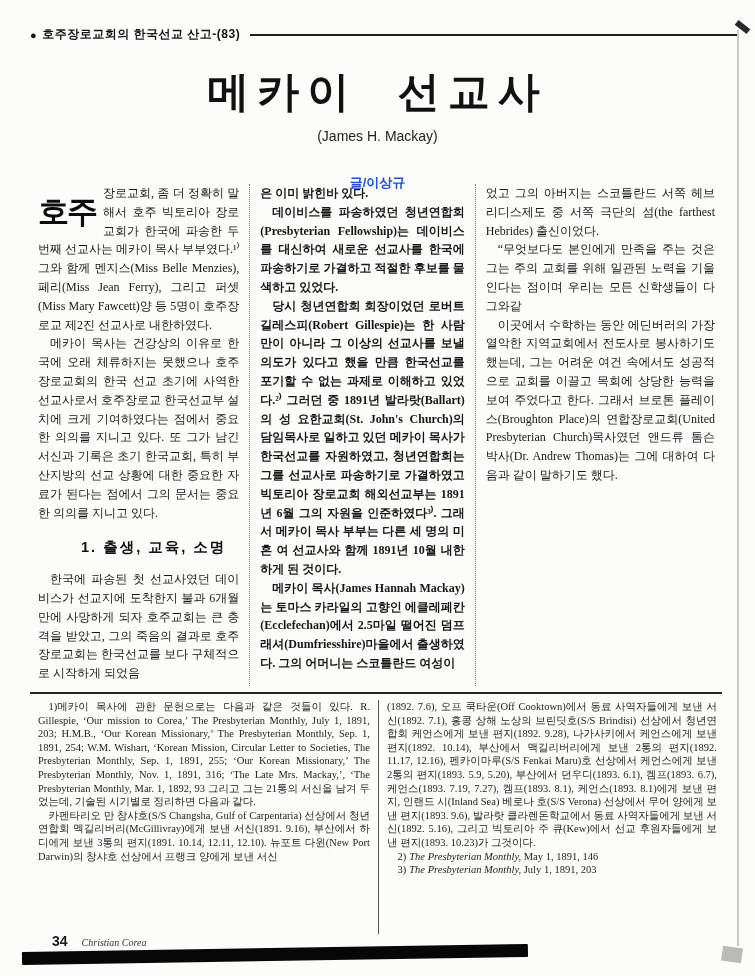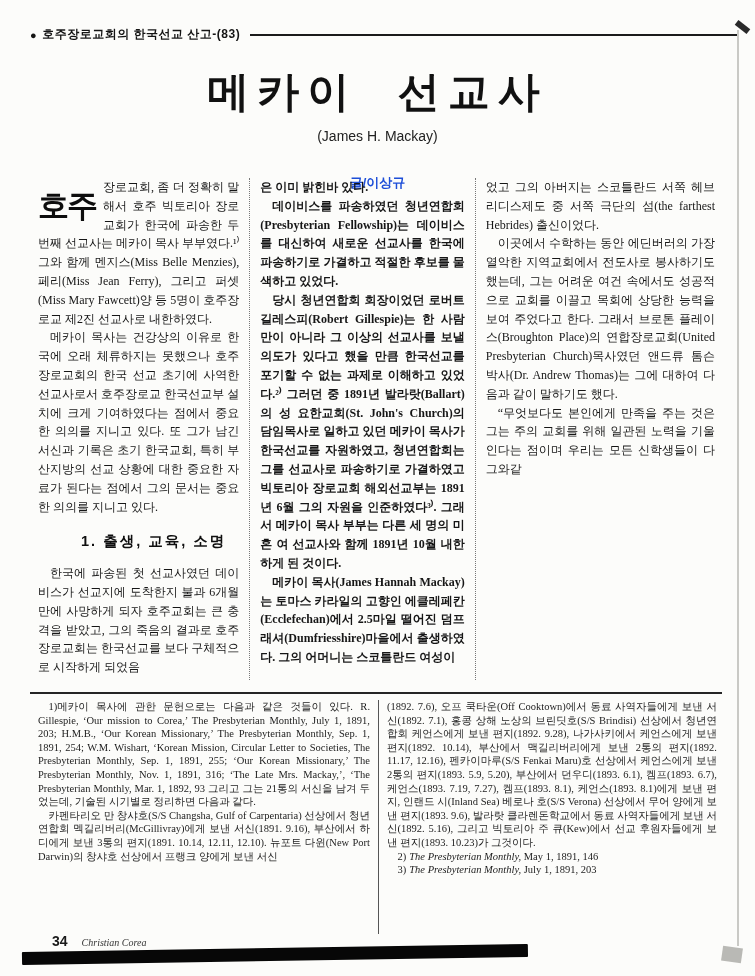--- a/index.html
+++ b/index.html
@@ -29,21 +29,21 @@
     margin-top:8px; font-family:"Liberation Sans", sans-serif;
     font-size:14px; color:#222;
   }
   .byline {
     margin-top:30px; font-family:"Liberation Sans", sans-serif;
     font-size:13px; font-weight:bold; color:#1d4ed8;
   }
 
   
   .bodycols {
-    position:absolute; top:178px; left:38px; width:677px; height:502px;
+    position:absolute; top:184px; left:38px; width:677px; height:502px;
     display:flex;
   }
   .bcol {
     font-size:12px; line-height:18.8px; text-align:justify;
     overflow:hidden; color:#161616;
   }
   .bcol.c1 { width:202px; }
   .bcol.c2 { width:205px;font-weight:bold; }
   .bcol.c3 { width:230px; }
   .vdot { width:0; border-left:1px dotted #777; margin:0 10px; }
@@ -143,22 +143,22 @@
       <p>은 이미 밝힌바 있다.</p>
       <p class="indent">데이비스를 파송하였던 청년연합회(Presbyterian Fellowship)는 데이비스를 대신하여 새로운 선교사를 한국에 파송하기로 가결하고 적절한 후보를 물색하고 있었다.</p>
       <p class="indent">당시 청년연합회 회장이었던 로버트 길레스피(Robert Gillespie)는 한 사람만이 아니라 그 이상의 선교사를 보낼 의도가 있다고 했을 만큼 한국선교를 포기할 수 없는 과제로 이해하고 있었다.²⁾ 그러던 중 1891년 발라랏(Ballart)의 성 요한교회(St. John's Church)의 담임목사로 일하고 있던 메카이 목사가 한국선교를 자원하였고, 청년연합회는 그를 선교사로 파송하기로 가결하였고 빅토리아 장로교회 해외선교부는 1891년 6월 그의 자원을 인준하였다³⁾. 그래서 메카이 목사 부부는 다른 세 명의 미혼 여 선교사와 함께 1891년 10월 내한하게 된 것이다.</p>
       <p class="indent">메카이 목사(James Hannah Mackay)는 토마스 카라일의 고향인 에클레페칸(Ecclefechan)에서 2.5마일 떨어진 덤프래셔(Dumfriesshire)마을에서 출생하였다. 그의 어머니는 스코틀란드 여성이</p>
     </div>
 
     <div class="vdot"></div>
 
     <div class="bcol c3">
       <p>었고 그의 아버지는 스코틀란드 서쪽 헤브리디스제도 중 서쪽 극단의 섬(the farthest Hebrides) 출신이었다.</p>
+      <p class="indent">“무엇보다도 본인에게 만족을 주는 것은 그는 주의 교회를 위해 일관된 노력을 기울인다는 점이며 우리는 모든 신학생들이 다 그와같</p>
       <p class="indent">이곳에서 수학하는 동안 에딘버러의 가장 열악한 지역교회에서 전도사로 봉사하기도 했는데, 그는 어려운 여건 속에서도 성공적으로 교회를 이끌고 목회에 상당한 능력을 보여 주었다고 한다. 그래서 브로톤 플레이스(Broughton Place)의 연합장로교회(United Presbyterian Church)목사였던 앤드류 톰슨 박사(Dr. Andrew Thomas)는 그에 대하여 다음과 같이 말하기도 했다.</p>
-      <p class="indent">“무엇보다도 본인에게 만족을 주는 것은 그는 주의 교회를 위해 일관된 노력을 기울인다는 점이며 우리는 모든 신학생들이 다 그와같</p>
     </div>
 
   </div>
 
   <div class="fnrule"></div>
 
   <div class="footnotes">
     <div class="fncol left">
       <p class="indent">1)메카이 목사에 관한 문헌으로는 다음과 같은 것들이 있다. R. Gillespie, ‘Our mission to Corea,’ The Presbyterian Monthly, July 1, 1891, 203; H.M.B., ‘Our Korean Missionary,’ The Presbyterian Monthly, Sep. 1, 1891, 254; W.M. Wishart, ‘Korean Mission, Circular Letter to Societies, The Presbyterian Monthly, Sep. 1, 1891, 255; ‘Our Korean Missionary,’ The Presbyterian Monthly, Nov. 1, 1891, 316; ‘The Late Mrs. Mackay,’, ‘The Presbyterian Monthly, Mar. 1, 1892, 93 그리고 그는 21통의 서신을 남겨 두었는데, 기술된 시기별로 정리하면 다음과 같다.</p>
       <p class="indent">카펜타리오 만 창샤호(S/S Changsha, Gulf of Carpentaria) 선상에서 청년연합회 멕길리버리(McGillivray)에게 보낸 서신(1891. 9.16), 부산에서 하디에게 보낸 3통의 편지(1891. 10.14, 12.11, 12.10). 뉴포트 다윈(New Port Darwin)의 창샤호 선상에서 프랭크 양에게 보낸 서신</p>

